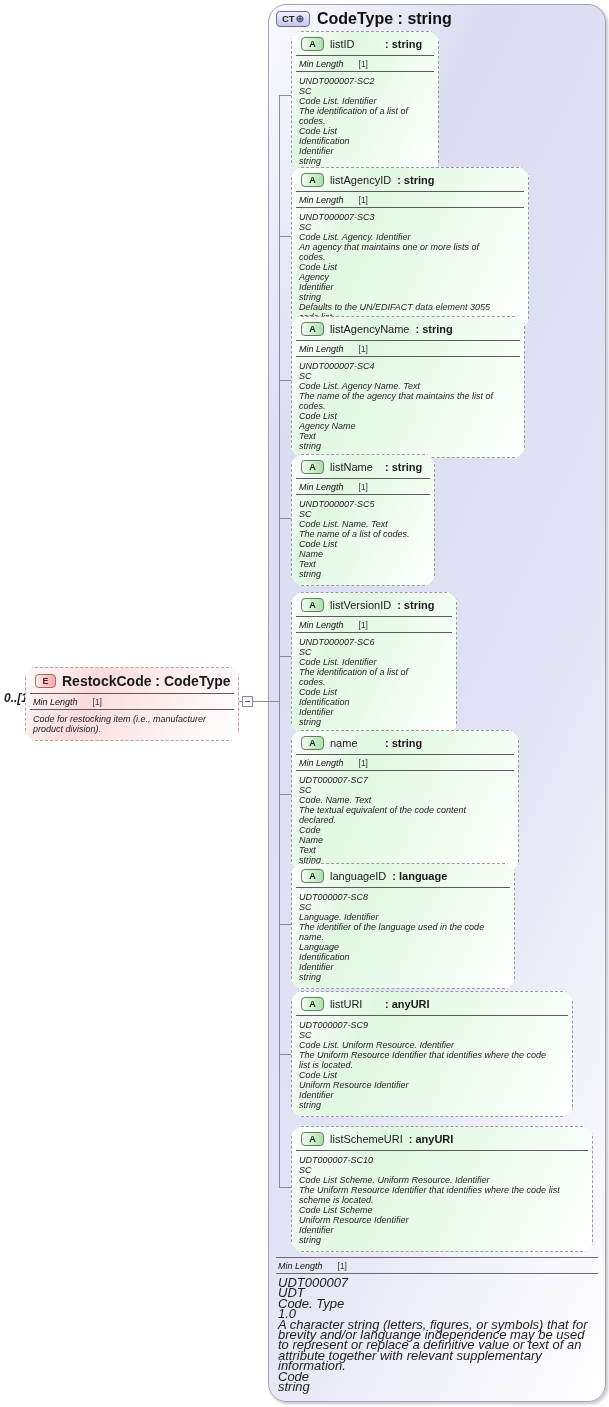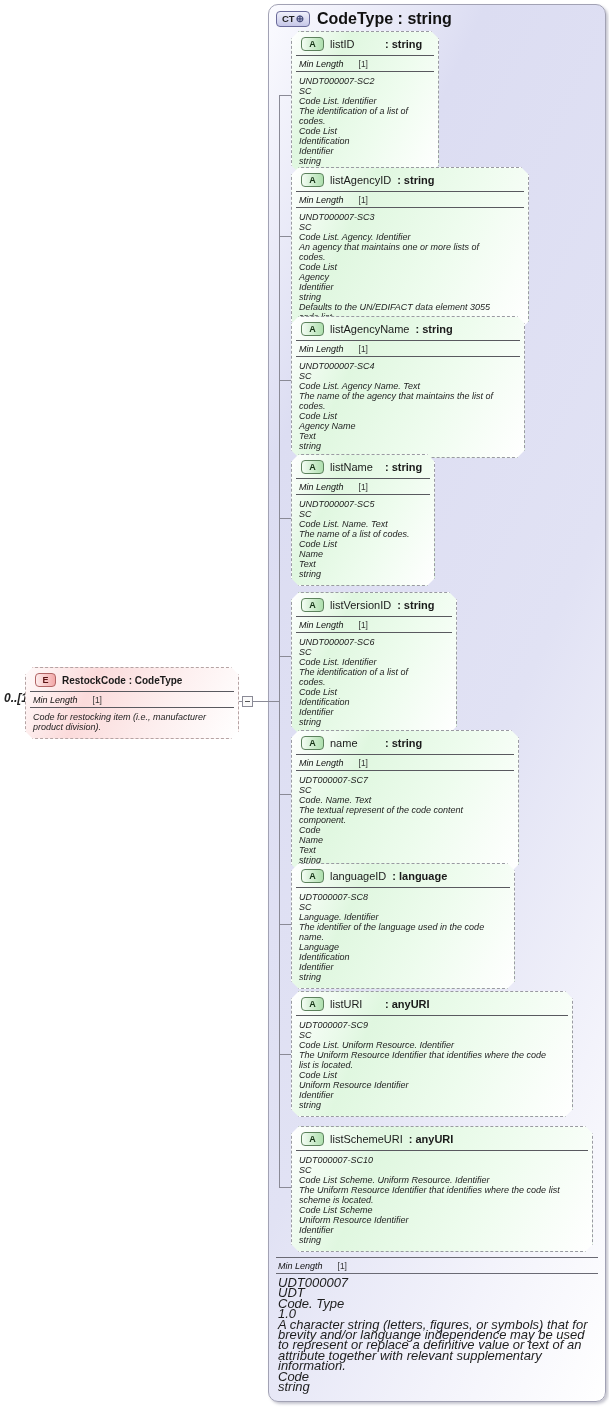--- a/index.html
+++ b/index.html
@@ -3,21 +3,21 @@
 <meta charset="utf-8">
 <style>
   html,body{margin:0;padding:0;background:#ffffff;}
   .canvas{
     position:relative;width:609px;height:1407px;background:#ffffff;
     font-family:"Liberation Sans",sans-serif;overflow:hidden;color:#1a1a1a;
   }
   
   .ct-box{
     position:absolute;left:268px;top:4px;width:336px;height:1396px;
-    border:1px solid #a2a2b4;border-radius:10px;
+    border:1px solid #a2a2b4;border-radius:18px;
     background:linear-gradient(115deg,#fbfbff 0%,#dcddf2 22%,#e1e2f4 58%,#f3f3fb 82%,#ffffff 100%);
     box-shadow:2px 2px 3px rgba(110,110,135,.4);
   }
   .ct-header{position:absolute;top:5px;left:7px;display:flex;align-items:center;gap:7px;}
   .badge{border-radius:4px;font-weight:bold;text-align:center;flex:0 0 auto;}
   .badge-ct{
     width:32px;height:14px;line-height:14px;font-size:9.5px;color:#222;
     border:1px solid #6a6a9a;background:linear-gradient(180deg,#f0f0fb,#c6c7e8);
     display:flex;align-items:center;justify-content:center;gap:1px;
   }
@@ -58,21 +58,21 @@
     border:1px dashed #b5a3a3;
     background:linear-gradient(115deg,#fffafa 0%,#fbdbdb 30%,#fdefef 65%,#ffffff 100%);
     clip-path:polygon(8px 0,calc(100% - 8px) 0,100% 8px,100% calc(100% - 8px),calc(100% - 8px) 100%,8px 100%,0 calc(100% - 8px),0 8px);
     padding-bottom:5px;box-sizing:border-box;
   }
   .elem-header{display:flex;align-items:center;gap:6px;padding:5px 6px 4px 9px;}
   .badge-e{
     width:19px;height:12px;line-height:12px;font-size:9px;color:#5a1414;
     border:1px solid #b06464;background:linear-gradient(90deg,#fdecec,#f2a8a8);
   }
-  .elem-title{font-weight:bold;font-size:10px;}
+  .elem-title{font-weight:bold;font-size:14px;}
   .mult{position:absolute;left:4px;top:691px;font-size:12px;font-style:italic;color:#222;font-weight:bold;}
   
   .collapse{
     position:absolute;left:242px;top:696px;width:11px;height:11px;box-sizing:border-box;
     border:1px solid #8a8a96;background:#fafafa;z-index:3;
   }
   .collapse::after{content:"";position:absolute;left:2px;right:2px;top:4px;border-top:1px solid #555;}
   .entry-line{z-index:2;}
 </style>
 </head>
@@ -250,21 +250,21 @@
     <div class="box-sep"></div>
     <div class="facet-row">
       <span class="facet-label">Min Length</span>
       <span class="facet-value">[1]</span>
     </div>
     <div class="box-sep"></div>
     <div class="anno">
             <div class="anno-line">UDT000007-SC7</div>
             <div class="anno-line">SC</div>
             <div class="anno-line">Code. Name. Text</div>
-            <div class="anno-line">The textual represent of the code content component.</div>
+            <div class="anno-line">The textual equivalent of the code content declared.</div>
             <div class="anno-line">Code</div>
             <div class="anno-line">Name</div>
             <div class="anno-line">Text</div>
             <div class="anno-line">string</div>
           </div>
   </div>
         <div class="attr-box" style="top: 858px; width: 224px;">
     <div class="attr-header">
       <span class="badge badge-a">A</span>
       <span class="attr-name">languageID</span>

